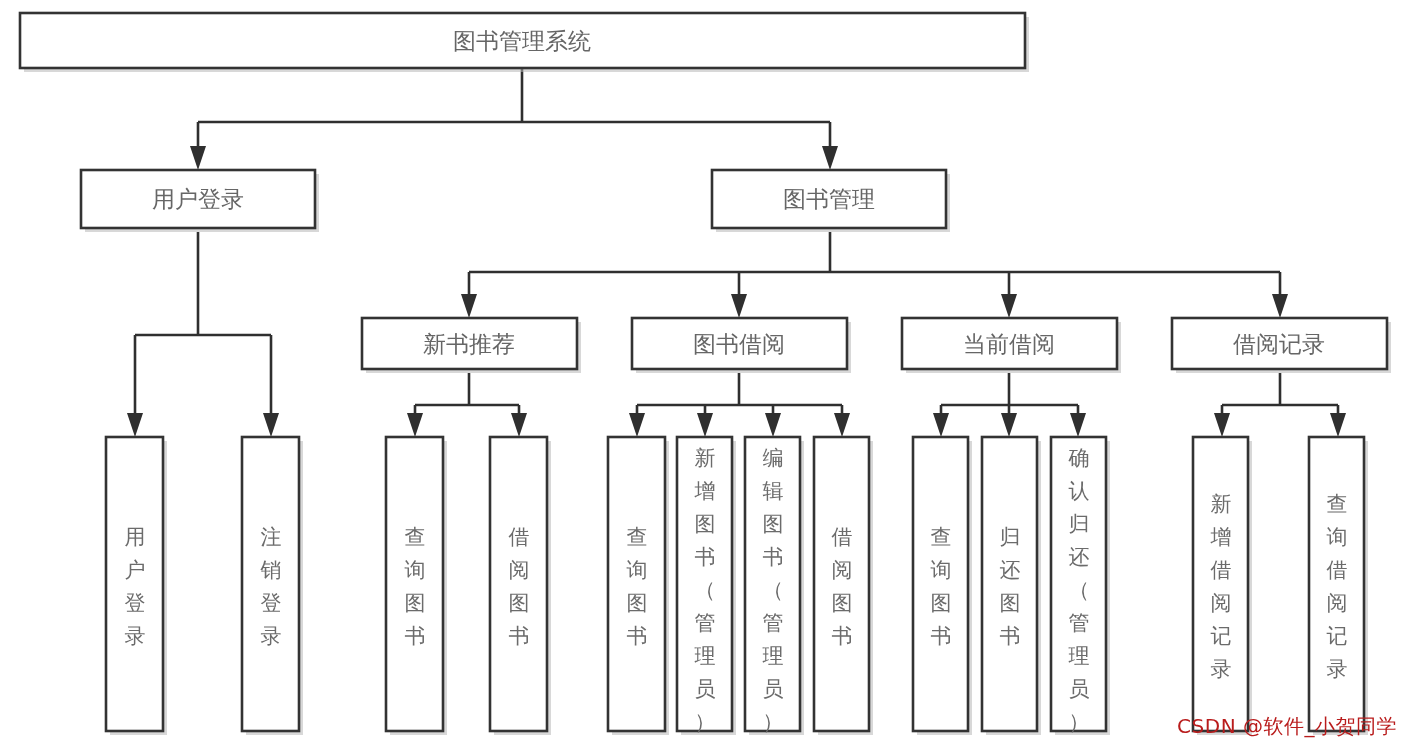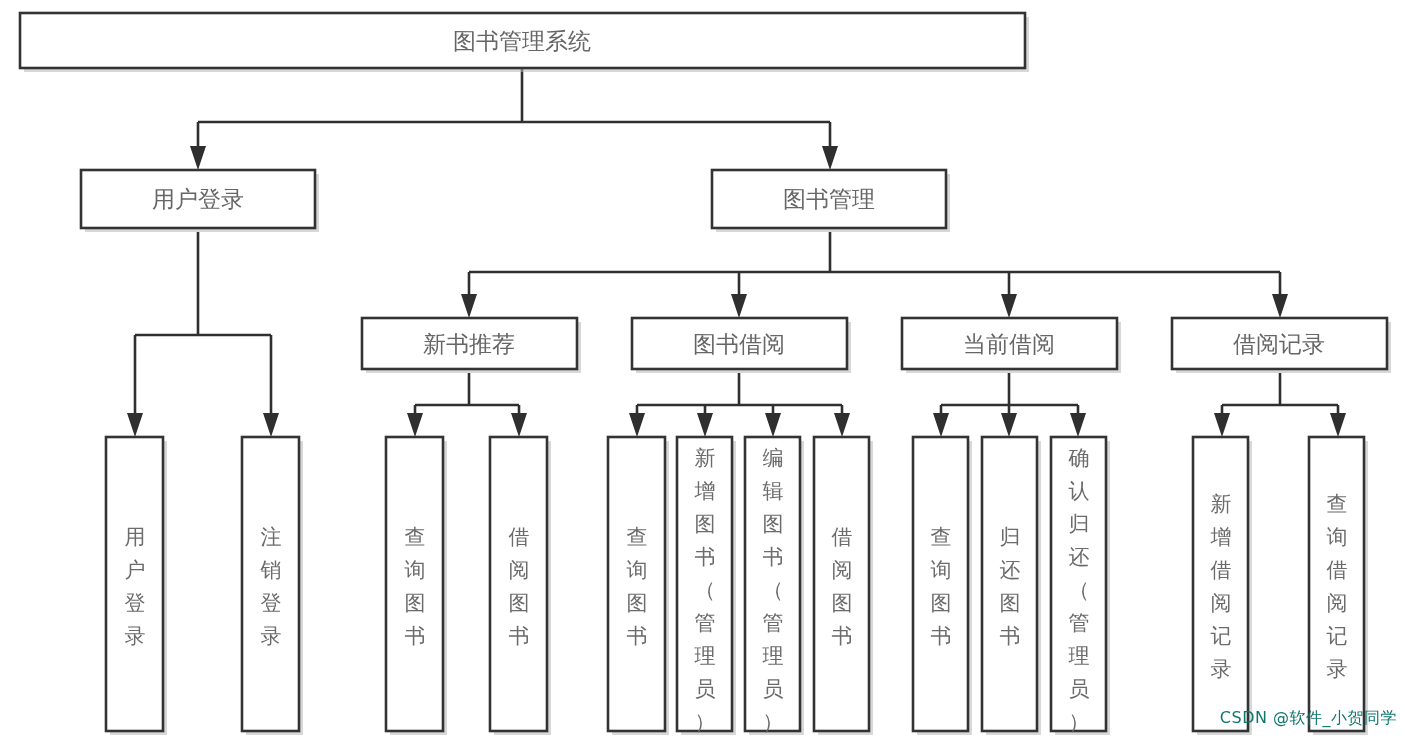--- a/index.html
+++ b/index.html
@@ -60,23 +60,23 @@
     font-family: "DejaVu Sans", "Liberation Sans", sans-serif;
     font-size: 21px;
     text-anchor: middle;
   }
   .leaf-label tspan {
     font-size: 21px;
   }
   .watermark {
     position: absolute;
     right: 8px;
-    bottom: 18px;
-    color: #0f766e;
-    font-size: 16px;
+    bottom: 7px;
+    color: #b91c1c;
+    font-size: 20px;
     font-family: "DejaVu Sans", "Liberation Sans", sans-serif;
     letter-spacing: 0.5px;
     white-space: nowrap;
     pointer-events: none;
   }
 </style>
 </head>
 <body>
 
 <div id="diagram-root">

